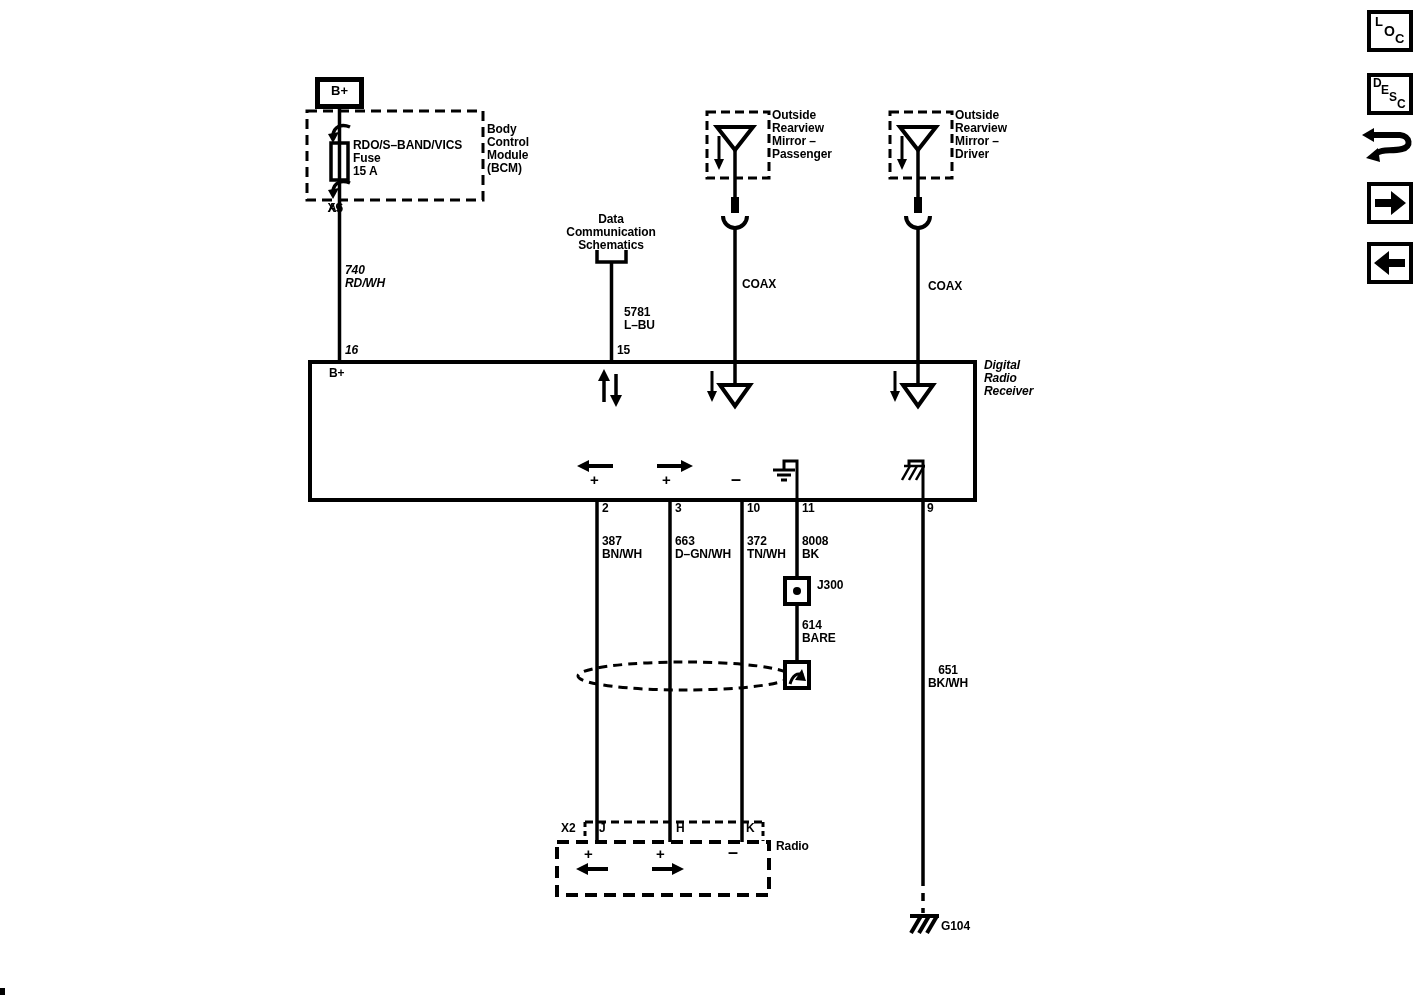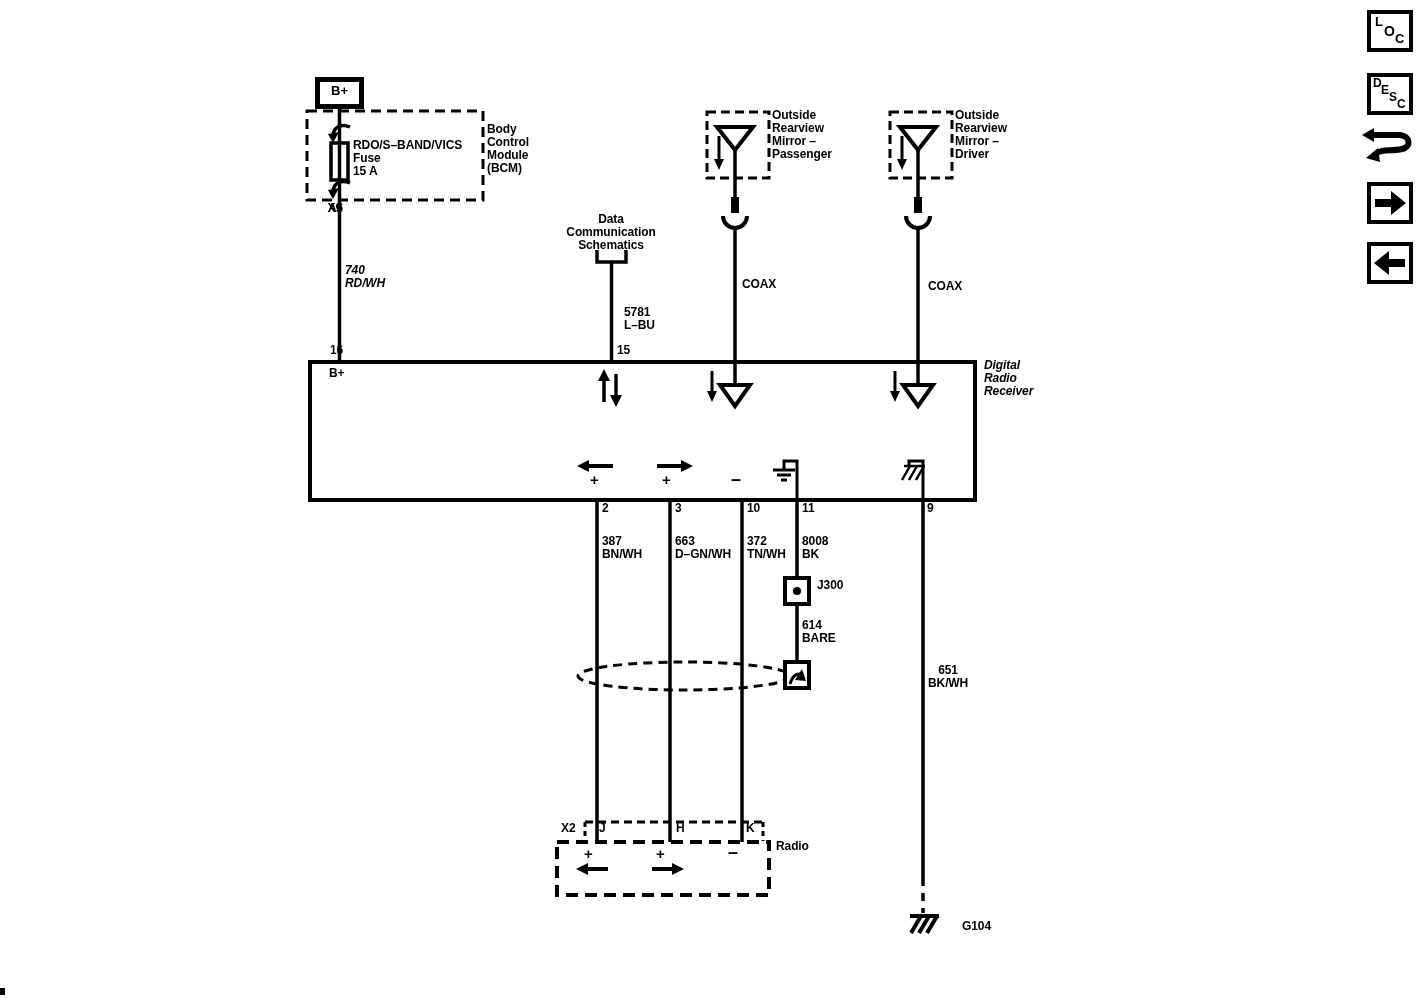--- a/index.html
+++ b/index.html
@@ -181,21 +181,21 @@
 Fuse
 15 A</div>
   <div class="lbl" style="left:487px;top:123px;">Body
 Control
 Module
 (BCM)</div>
   <div class="lbl rt" style="left:320px;top:202px;width:22px;">X9</div>
   <div class="lbl" style="left:328px;top:202px;">A6</div>
   <div class="lbl" style="left:345px;top:264px;font-style:italic;">740
 RD/WH</div>
-  <div class="lbl" style="left:330px;top:344px;">16</div>
+  <div class="lbl" style="left:345px;top:344px;font-style:italic;">16</div>
 
   <div class="lbl ctr" style="left:552px;top:213px;width:118px;">Data
 Communication
 Schematics</div>
   <div class="lbl" style="left:580px;top:306px;margin-left:44px;">5781
 L–BU</div>
   <div class="lbl" style="left:617px;top:344px;">15</div>
 
   <div class="lbl" style="left:772px;top:109px;">Outside
 Rearview
@@ -238,21 +238,21 @@
 
   <div class="lbl" style="left:561px;top:822px;">X2</div>
   <div class="lbl" style="left:599px;top:822px;">J</div>
   <div class="lbl" style="left:676px;top:822px;">H</div>
   <div class="lbl" style="left:746px;top:822px;">K</div>
   <div class="lbl" style="left:776px;top:840px;">Radio</div>
   <div class="lbl sym" style="left:584px;top:846px;">+</div>
   <div class="lbl sym" style="left:656px;top:846px;">+</div>
   <div class="lbl sym2" style="left:728px;top:845px;">–</div>
 
-  <div class="lbl" style="left:962px;top:920px;">G104</div>
+  <div class="lbl" style="left:941px;top:920px;">G104</div>
 
   <div class="btn" style="top:10px;">
     <span style="left:4px;top:0px;font-size:13px;">L</span>
     <span style="left:13px;top:9px;font-size:14px;">O</span>
     <span style="left:24px;top:17px;font-size:13px;">C</span>
   </div>
   <div class="btn" style="top:73px;">
     <span style="left:2px;top:-1px;font-size:12px;">D</span>
     <span style="left:10px;top:6px;font-size:12px;">E</span>
     <span style="left:18px;top:13px;font-size:12px;">S</span>

